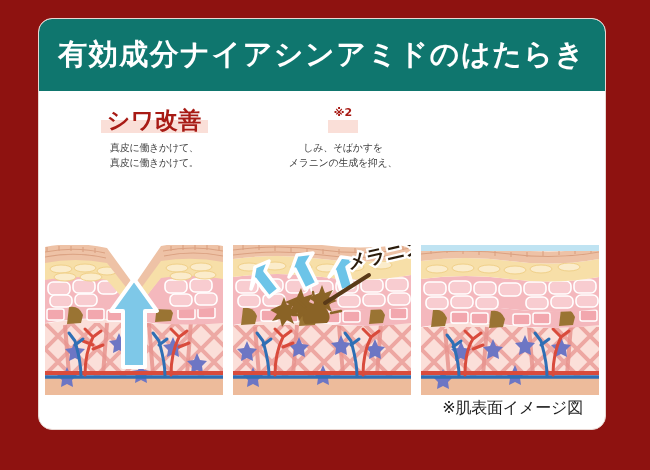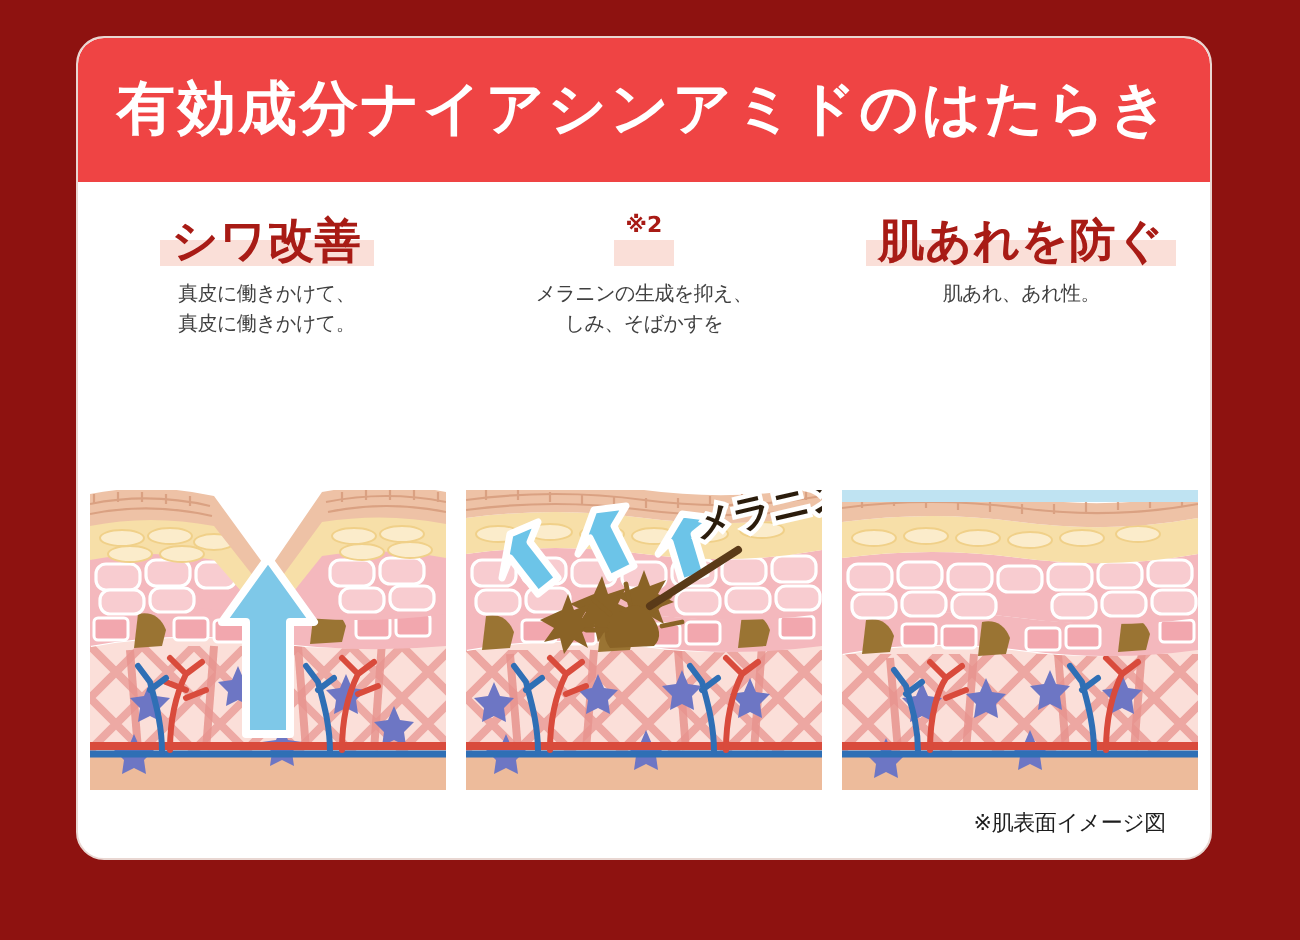--- a/index.html
+++ b/index.html
@@ -34,21 +34,21 @@
     box-sizing: border-box;
     overflow: hidden;
   }
 
   .card-header {
     position: absolute;
     left: 0;
     top: 0;
     width: 100%;
     height: 72px;
-    background: #ef4444;
+    background: #0f766e;
     border-top-left-radius: 13px;
     border-top-right-radius: 13px;
     display: flex;
     align-items: center;
     justify-content: center;
     box-sizing: border-box;
   }
   .card-title {
     color: #ffffff;
     font-size: 29px;
@@ -66,20 +66,21 @@
     height: 340px;
   }
 
   
   .columns {
     position: absolute;
     left: 0;
     top: 0;
     width: 100%;
     display: flex;
+    padding-left: 21px;
   }
   .col {
     width: 33.333%;
     display: flex;
     flex-direction: column;
     align-items: center;
     box-sizing: border-box;
     padding: 0 4px;
   }
 
@@ -152,21 +153,21 @@
     overflow: hidden;
     background: #ffffff;
   }
   .fig svg { display: block; }
 
   
   .footnote {
     position: absolute;
     right: 22px;
     bottom: 12px;
-    font-size: 11px;
+    font-size: 16px;
     color: #1d1d1d;
     letter-spacing: -0.2px;
     white-space: nowrap;
   }
 </style>
 </head>
 <body>
 
 <div id="root">
 
@@ -191,35 +192,25 @@
             <div>真皮に働きかけて。</div>
           </div>
         </div>
 
         <div class="col">
           <div class="col-heading">
             <span class="hl"></span>
             <span class="sup">※2</span>
           </div>
           <div class="col-body">
+            <div>しみ、そばかすを</div>
             <div>メラニンの生成を抑え、</div>
-            <div>しみ、そばかすを</div>
           </div>
         </div>
 
-        <div class="col">
-          <div class="col-heading">
-            <span class="hl"></span>
-            <span class="ht">肌あれを防ぐ</span>
-            <span class="sup"></span>
-          </div>
-          <div class="col-body">
-            <div>肌あれ、あれ性。</div>
-          </div>
-        </div>
 
       </div>
 
       <div class="figs">
 
         <div class="fig">
           <svg width="178" height="150" viewBox="0 0 178 150">
             <defs>
               <clipPath id="c1">
                   <rect x="0" y="0" width="178" height="150"></rect>

